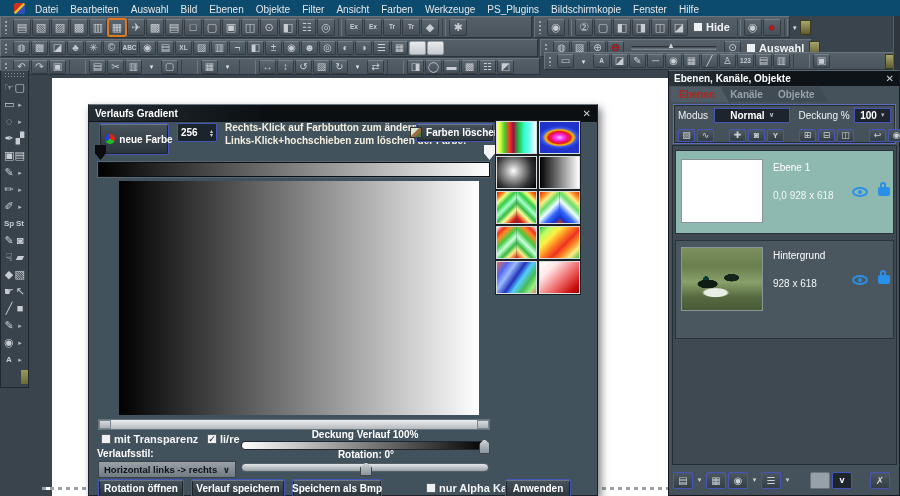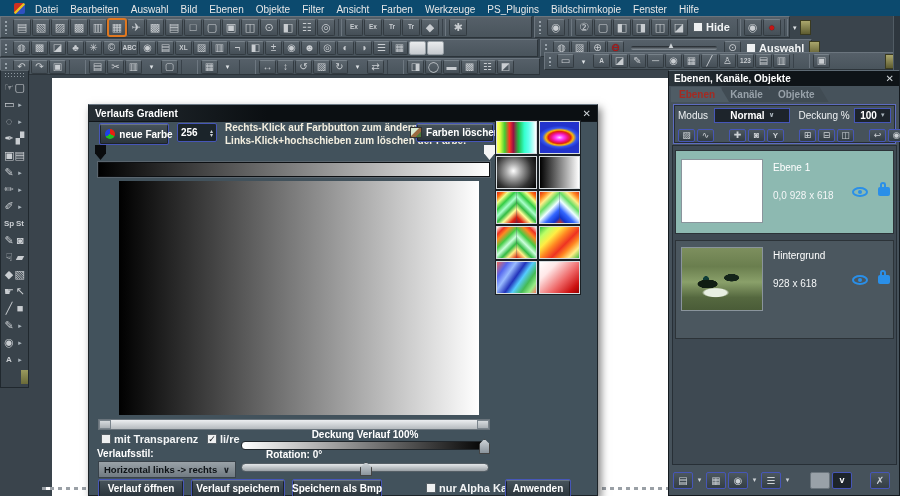--- a/index.html
+++ b/index.html
@@ -633,21 +633,21 @@
       </div>
   </div>
   <div class="abs pthumb"></div>
 
   <div class="abs dlg">
     <div class="dlg-title">
       <span>Verlaufs Gradient</span>
       <span class="close">✕</span>
     </div>
 
-    <div class="btn" style="left:10px;top:18px;width:70px;height:22px;padding-left:10px;">
+    <div class="btn" style="left:10px;top:18px;width:70px;height:32px;padding-left:10px;">
       <span class="rgbdot"></span>
       <span>neue Farbe</span>
     </div>
     <div class="abs spin">
       <span class="val">256</span>
       <span class="spincol">
           <span>▴</span>
           <span>▾</span>
         </span>
     </div>
@@ -681,27 +681,27 @@
     <div class="abs dlab" style="left:176px;top:324px;width:200px;text-align:center;">Deckung Verlauf 100%</div>
     <div class="abs deck">
         <span class="deckhandle"></span>
       </div>
 
     <div class="abs dlab" style="left:8px;top:343px;">Verlaufsstil:</div>
     <div class="abs combo">
       <span>Horizontal links -&gt; rechts</span>
       <span class="chev">∨</span>
     </div>
-    <div class="abs dlab" style="left:177px;top:344px;width:200px;">Rotation: 0°</div>
+    <div class="abs dlab" style="left:177px;top:344px;width:200px;text-align:center;">Rotation: 0°</div>
     <div class="abs rot">
         <span class="rothandle"></span>
       </div>
 
     <div class="btn" style="left:9px;top:374px;width:86px;height:19px;">
-        <span>Verlauf öffnen</span>
+        <span>Rotation öffnen</span>
       </div>
     <div class="btn" style="left:102px;top:374px;width:94px;height:19px;">
         <span>Verlauf speichern</span>
       </div>
     <div class="btn" style="left:203px;top:374px;width:90px;height:19px;">
         <span>Speichern als Bmp</span>
       </div>
     <div class="abs" style="left:337px;top:377px;display:flex;align-items:center;">
       <span class="cb"></span>
       <span class="cblab">nur Alpha Kanal</span>

